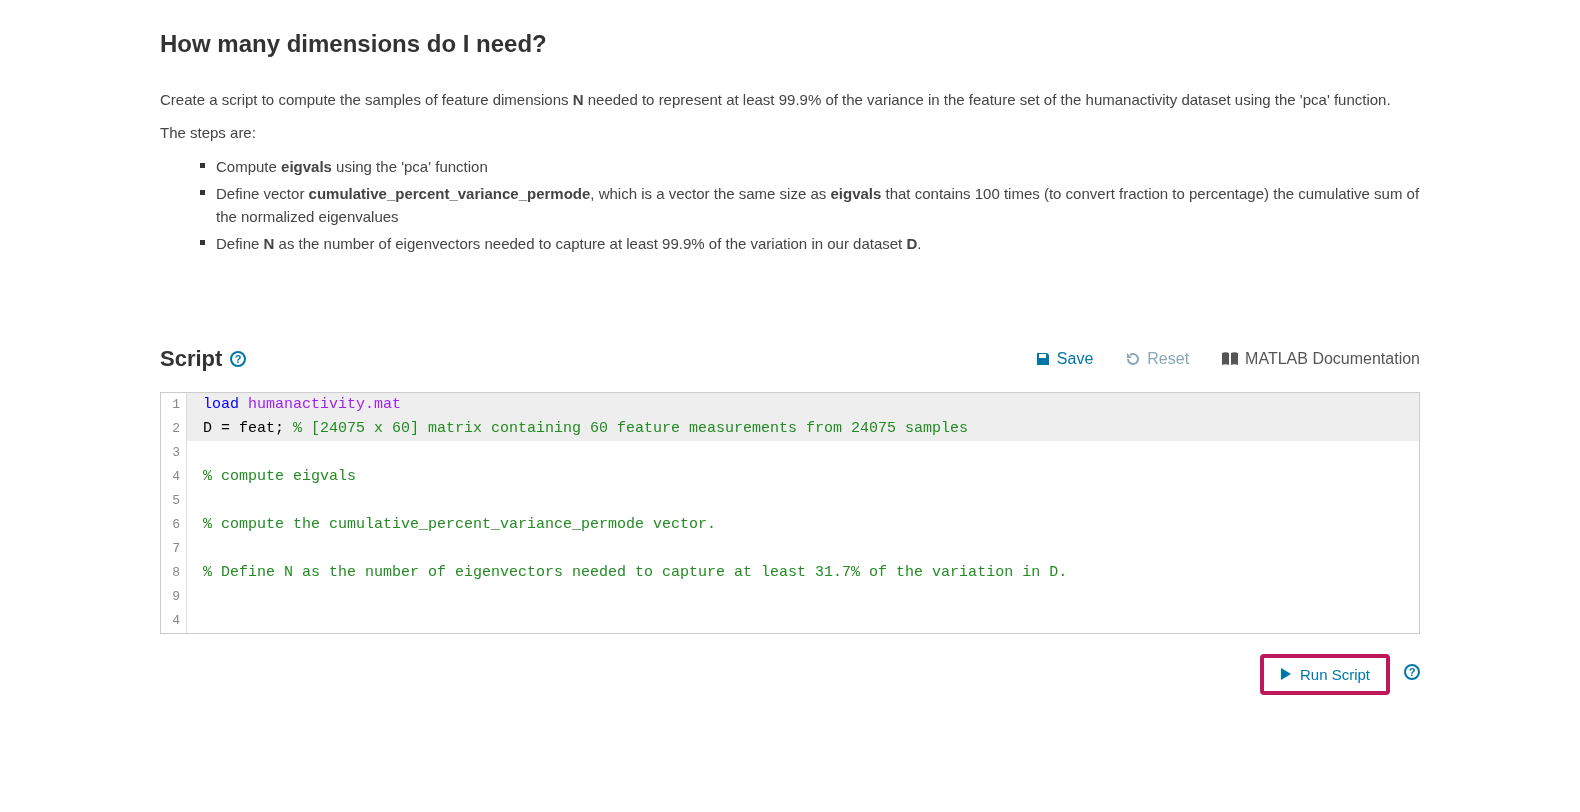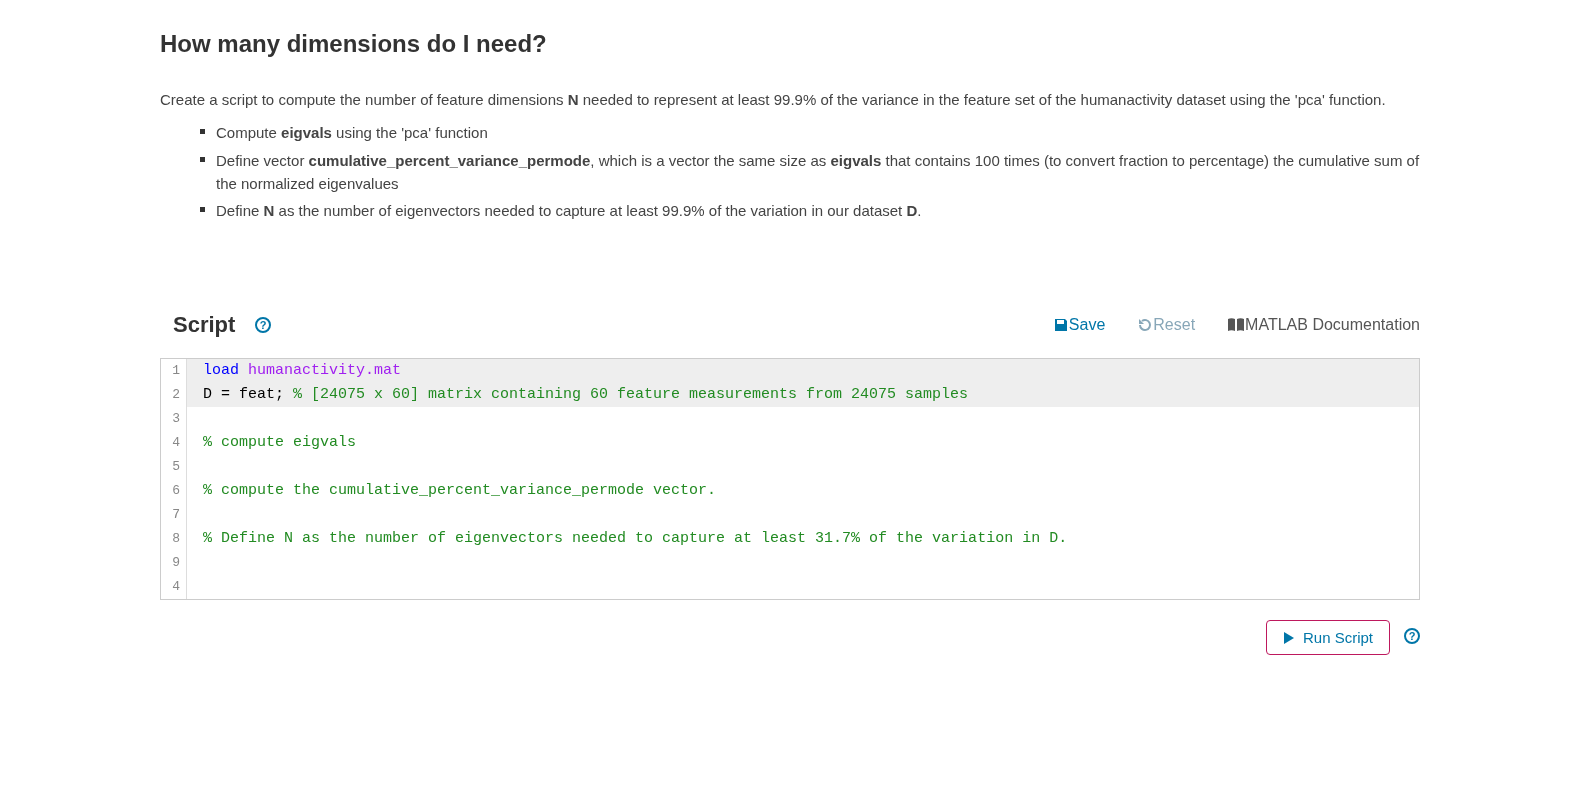--- a/index.html
+++ b/index.html
@@ -52,22 +52,21 @@
   .script-header {
     display: flex;
     align-items: center;
     justify-content: space-between;
     margin-top: 90px;
     margin-bottom: 20px;
   }
   .script-title-wrap {
     display: flex;
     align-items: center;
-    gap: 20px;
-    margin-left: 13px;
+    gap: 8px;
   }
   .script-title {
     font-size: 22px;
     font-weight: 700;
     color: #333;
   }
   .help-circle {
     width: 16px;
     height: 16px;
     border-radius: 50%;
@@ -81,20 +80,21 @@
   }
   .toolbar {
     display: flex;
     align-items: center;
     gap: 32px;
     font-size: 16px;
   }
   .toolbar .tb-btn {
     display: inline-flex;
     align-items: center;
+    gap: 6px;
     cursor: pointer;
     color: #0076a8;
   }
   .toolbar .tb-btn.muted { color: #88a7b8; }
   .toolbar .tb-btn.doc { color: #555; }
   .toolbar svg { flex-shrink: 0; }
 
   .editor {
     border: 1px solid #ccc;
     font-family: Consolas, Menlo, "Courier New", monospace;
@@ -127,21 +127,21 @@
   .tok-id { color: #000; text-align: right; }
 
   .footer-actions {
     display: flex;
     justify-content: flex-end;
     align-items: center;
     gap: 14px;
     margin-top: 20px;
   }
   .run-btn {
-    border: 1px solid #be185d;
+    border: 4px solid #be185d;
     color: #0076a8;
     background: #fff;
     border-radius: 4px;
     padding: 8px 16px;
     font-size: 15px;
     display: inline-flex;
     align-items: center;
     gap: 8px;
     cursor: pointer;
   }
@@ -154,22 +154,23 @@
   }
 </style>
 </head>
 <body>
 
 <div class="container">
   <h2 class="page-title">How many dimensions do I need?</h2>
 
   <div class="instructions">
     <p>
-      <span>Create a script to compute the number of feature dimensions </span><b>N</b><span> needed to represent at least 99.9% of the variance in the feature set of the humanactivity dataset using the 'pca' function.</span>
+      <span>Create a script to compute the samples of feature dimensions </span><b>N</b><span> needed to represent at least 99.9% of the variance in the feature set of the humanactivity dataset using the 'pca' function.</span>
     </p>
+    <p>The steps are:</p>
     <ul id="steps-list">
         <li>Compute <b>eigvals</b> using the 'pca' function</li>
         <li>Define vector <b>cumulative_percent_variance_permode</b>, which is a vector the same size as <b>eigvals</b> that contains 100 times (to convert fraction to percentage) the cumulative sum of the normalized eigenvalues</li>
         <li>Define <b>N</b> as the number of eigenvectors needed to capture at least 99.9% of the variation in our dataset <b>D</b>.</li>
       </ul>
   </div>
 
   <div class="script-header">
     <div class="script-title-wrap">
       <span class="script-title">Script</span>

